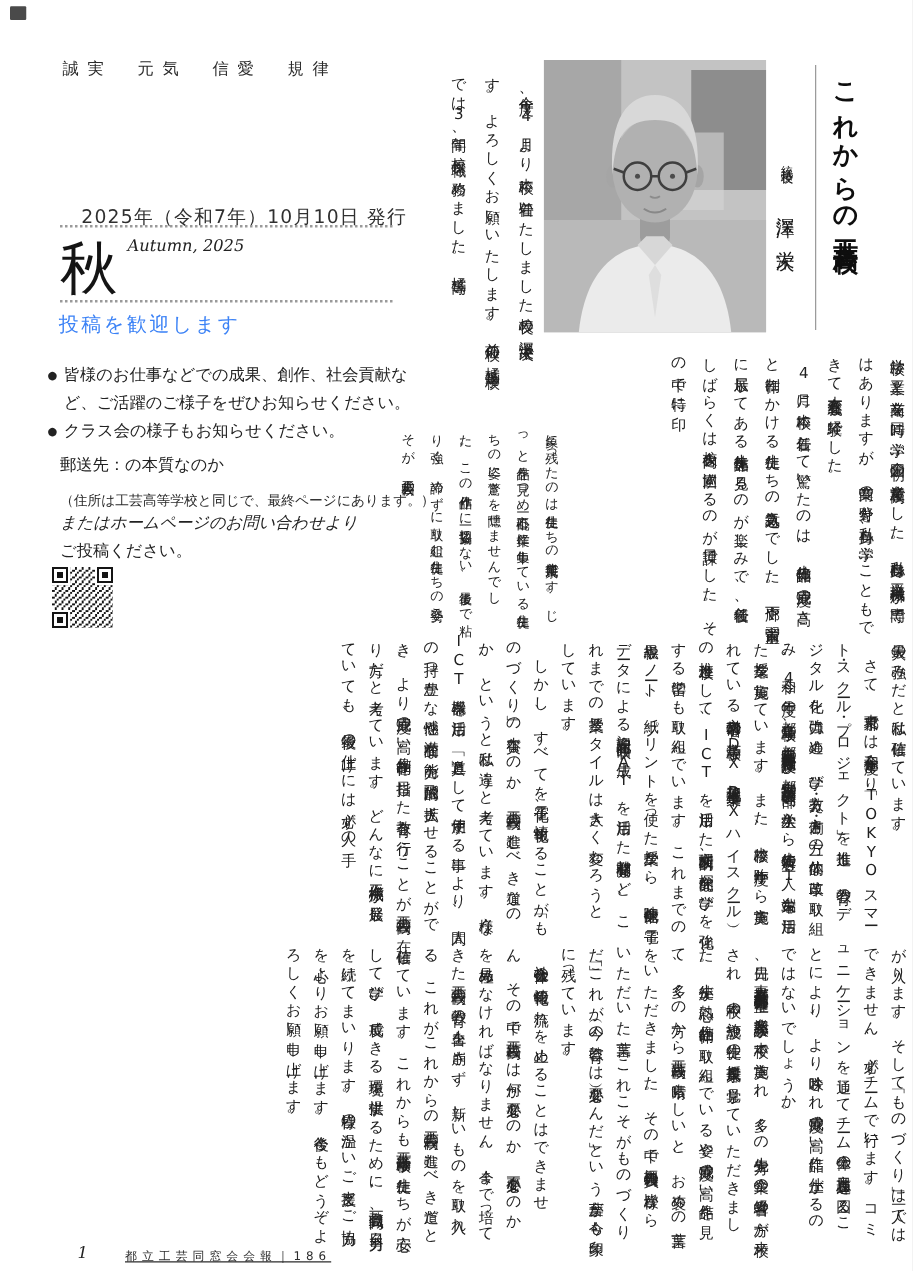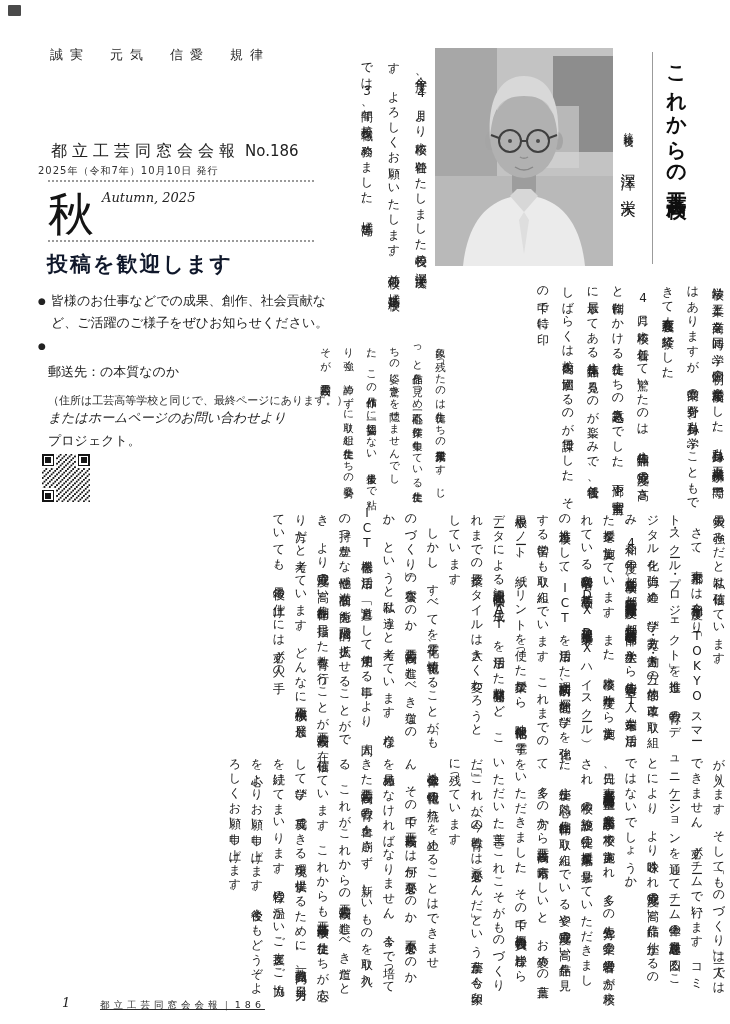--- a/index.html
+++ b/index.html
@@ -7,26 +7,26 @@
         font-family:"DejaVu Sans","Liberation Sans",sans-serif;color:#1f1f1f;}
   .abs{position:absolute;}
   
   .corner-mark{left:8px;top:5px;width:13px;height:11px;background:#4a4a4a;border-radius:1px;}
   .slogan{left:50px;top:46px;font-size:13px;letter-spacing:7px;color:#2b2b2b;}
   .title{left:42px;top:58px;font-size:62px;font-weight:bold;letter-spacing:10px;
          font-family:"DejaVu Serif","Liberation Serif",serif;color:#161616;}
   .journal-line{left:51px;top:141px;font-size:16px;color:#202020;white-space:nowrap;}
   .journal-line .jname{letter-spacing:5px;}
   .journal-line .ino{font-size:15px;letter-spacing:0;}
-  .date-line{left:38px;top:164px;font-size:10px;color:#303030;letter-spacing:1px;}
+  .date-line{left:65px;top:164px;font-size:15px;color:#303030;letter-spacing:1px;}
   .dotline{width:266px;height:0;border-top:2px dotted #9a9a9a;}
   .season-k{left:48px;top:184px;font-size:46px;font-family:"DejaVu Serif","Liberation Serif",serif;color:#141414;}
   .season-e{left:102px;top:190px;font-size:13px;font-style:italic;
             font-family:"DejaVu Serif","Liberation Serif",serif;color:#222;}
-  .contrib-h{left:47px;top:250px;font-size:21px;font-weight:bold;letter-spacing:2px;color:#0f172a;}
+  .contrib-h{left:47px;top:250px;font-size:16px;font-weight:normal;letter-spacing:2px;color:#3b82f6;}
   .contrib-list{left:38px;top:290px;width:292px;font-size:13px;line-height:1.72;color:#222;}
   .b-item{display:flex;}
   .b-dot{flex:0 0 13px;font-size:9px;padding-top:4px;}
   .mail-line{left:48px;top:363px;font-size:13px;color:#222;}
   .mail-note{left:48px;top:393px;font-size:11px;color:#2a2a2a;}
   .web-line1{left:48px;top:409px;font-size:13px;color:#222;font-style:italic;}
   .web-line2{left:48px;top:432px;font-size:13px;color:#222;}
   .qr{left:40px;top:452px;width:52px;height:52px;}
   
   .headline{left:664px;top:52px;height:195px;writing-mode:vertical-rl;text-orientation:upright;
@@ -50,44 +50,41 @@
   .ftext{left:100px;top:999px;font-size:9.5px;letter-spacing:4px;color:#2c2c2c;text-decoration:underline;}
 </style>
 </head>
 <body>
 
 <div class="page">
 
   <div class="abs corner-mark"></div>
 
   <div class="abs slogan">誠実　元気　信愛　規律</div>
-  <div class="abs journal-line">
-    <span class="jname">都立工芸同窓会会報</span>
-    <span class="ino">No.186</span>
-  </div>
   <div class="abs date-line">2025年（令和7年）10月10日 発行</div>
   <div class="abs dotline" style="left:48px;top:180px;"></div>
   <div class="abs season-k">秋</div>
   <div class="abs season-e">Autumn, 2025</div>
   <div class="abs dotline" style="left:48px;top:240px;"></div>
 
   <div class="abs contrib-h">投稿を歓迎します</div>
   <div class="abs contrib-list">
     <div class="b-item">
       <span class="b-dot">●</span>
       <span>皆様のお仕事などでの成果、創作、社会貢献など、ご活躍のご様子をぜひお知らせください。</span>
     </div>
     <div class="b-item">
       <span class="b-dot">●</span>
+      <span>クラス会の様子もお知らせください。</span>
     </div>
   </div>
   <div class="abs mail-line">郵送先：の本質なのか</div>
   <div class="abs mail-note">（住所は工芸高等学校と同じで、最終ページにあります。）</div>
   <div class="abs web-line1">またはホームページのお問い合わせより</div>
-  <div class="abs web-line2">プロジェクト。</div>
+  <div class="abs web-line2">ご投稿ください。</div>
 
   <svg class="abs qr" viewBox="0 0 29 29" shape-rendering="crispEdges">
     <rect width="29" height="29" fill="#ffffff"></rect>
     <defs>
       <pattern id="qrp" width="3" height="3" patternUnits="userSpaceOnUse">
         <rect x="0" y="0" width="1" height="1" fill="#141414"></rect>
         <rect x="2" y="1" width="1" height="1" fill="#141414"></rect>
         <rect x="1" y="2" width="1" height="1" fill="#141414"></rect>
       </pattern>
     </defs>

